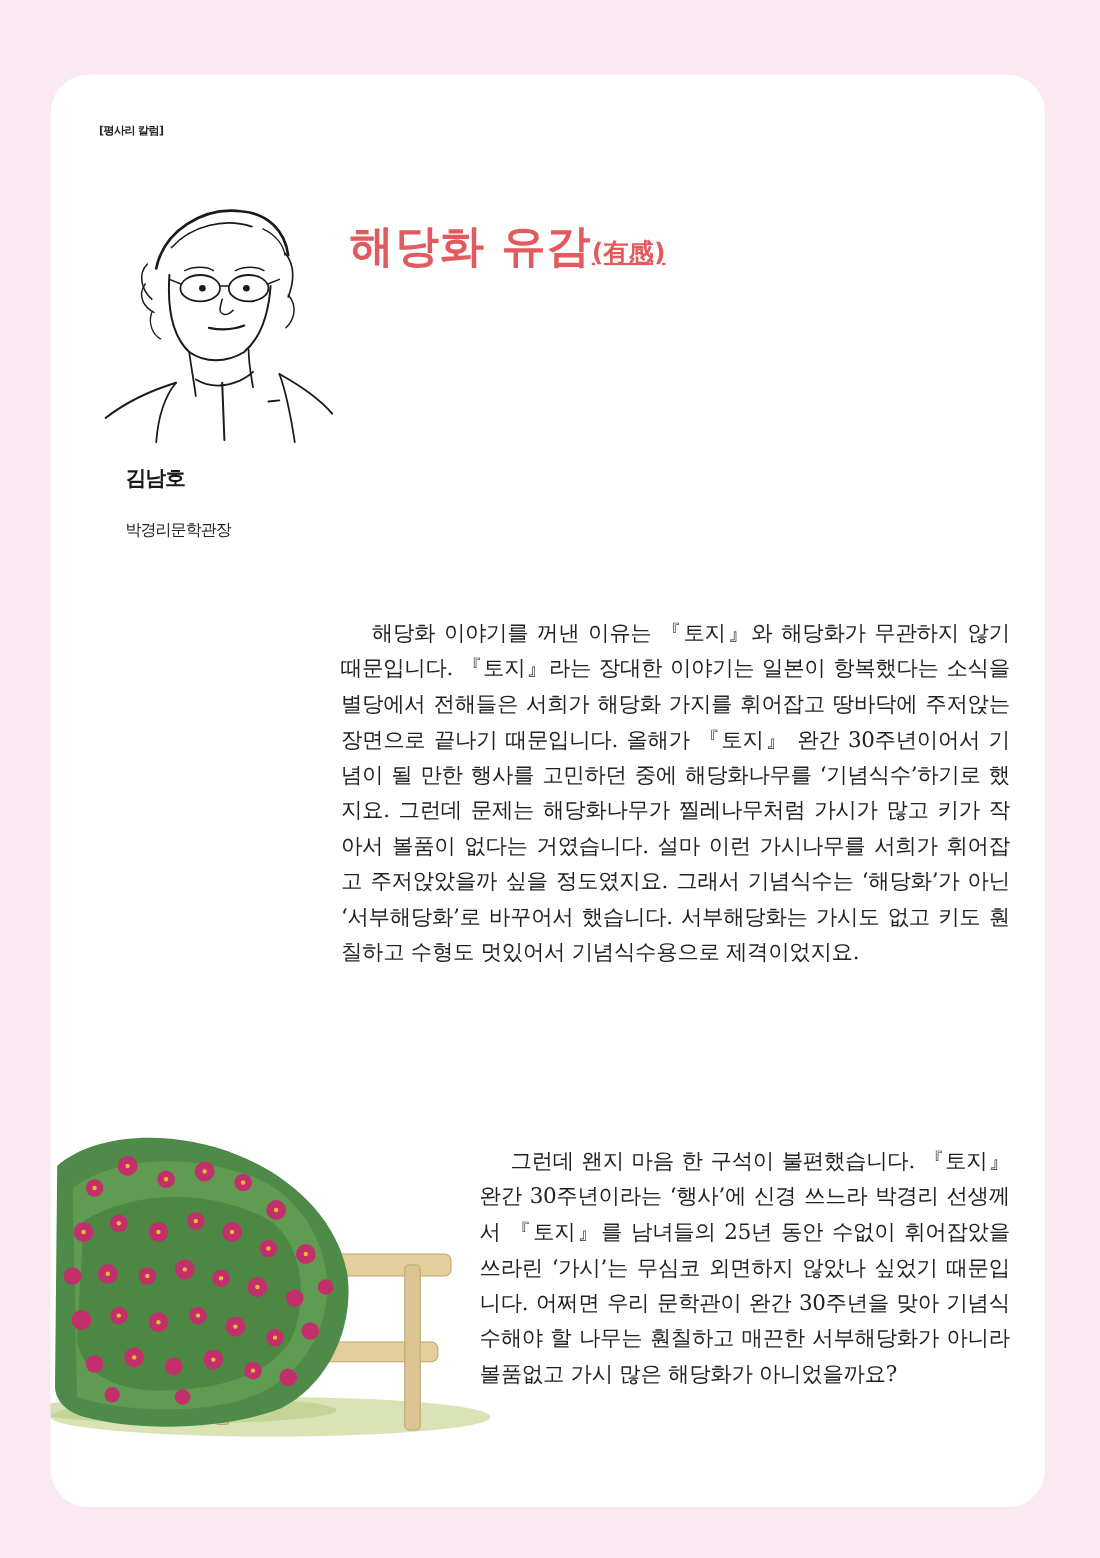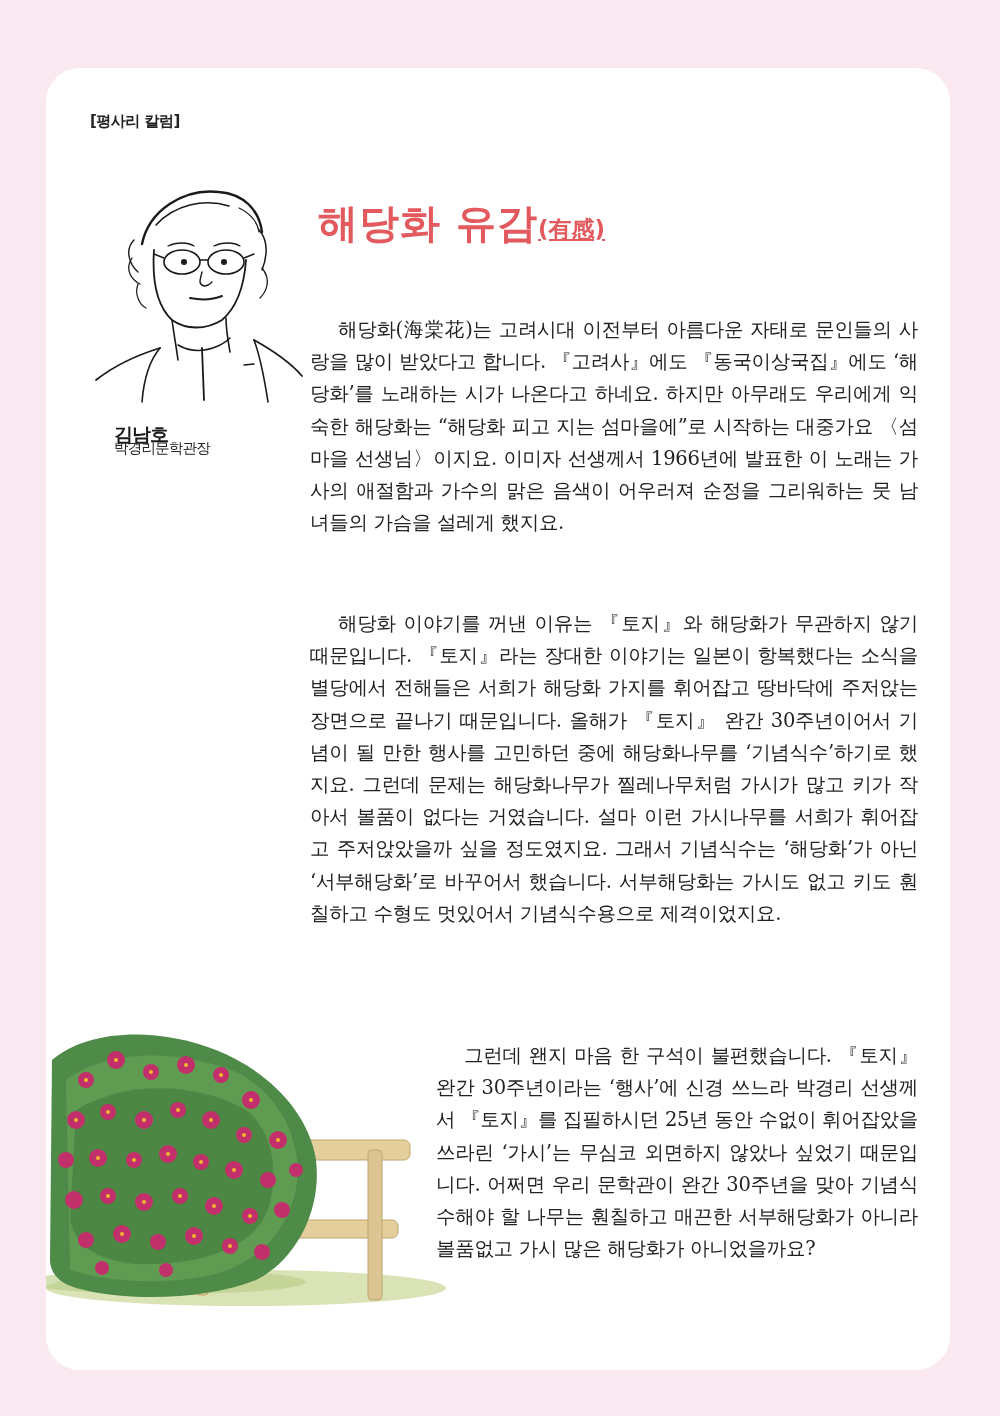--- a/index.html
+++ b/index.html
@@ -10,50 +10,50 @@
     font-family: "DejaVu Serif", "Liberation Serif", serif;
   }
   .card {
     position: absolute; left: 46px; top: 68px;
     width: 904px; height: 1302px;
     background: #ffffff; border-radius: 34px;
   }
   .column-tag {
     position: absolute; left: 44px; top: 44px;
     font-family: "DejaVu Sans", "Liberation Sans", sans-serif;
-    font-weight: bold; font-size: 15px; color: #222;
+    font-weight: bold; font-size: 10px; color: #222;
     letter-spacing: -0.5px;
   }
   .portrait { position: absolute; left: 48px; top: 112px; width: 210px; height: 225px; }
   .author-name {
     position: absolute; left: 68px; top: 354px;
     font-family: "DejaVu Sans", "Liberation Sans", sans-serif;
     font-weight: bold; font-size: 19px; color: #1a1a1a; letter-spacing: -1px; text-align: right;
   }
   .author-title {
-    position: absolute; left: 68px; top: 371px;
+    position: absolute; left: 68px; top: 404px;
     font-family: "DejaVu Sans", "Liberation Sans", sans-serif;
     font-size: 14.5px; color: #222; letter-spacing: -0.8px;
   }
   .title {
     position: absolute; left: 272px; top: 128px;
     color: #e35a5e; font-weight: bold;
     font-family: "DejaVu Sans", "Liberation Sans", sans-serif;
     white-space: nowrap;
   }
   .title .main { font-size: 40px; letter-spacing: 1px; }
   .title .sub { font-size: 23px; font-weight: bold; text-decoration: underline; }
   .body-text {
     position: absolute; left: 264px; width: 608px;
     font-size: 19.5px; line-height: 32.2px; color: #222;
     text-align: justify; letter-spacing: -0.3px;
   }
   .body-text p { margin: 0; text-indent: 28px; }
   .p1 { top: 246px; }
-  .p2 { top: 540px; }
+  .p2 { top: 492px; }
   .p3 { left: 390px; width: 482px; top: 972px; }
   .illustration { position: absolute; left: 0px; top: 952px; width: 400px; height: 300px; }
 </style>
 </head>
 <body>
 
 <div class="card">
 
   <div class="column-tag">[평사리 칼럼]</div>
 
@@ -98,28 +98,25 @@
     </svg>
   </div>
 
   <div class="author-name">김남호</div>
   <div class="author-title">박경리문학관장</div>
 
   <div class="title">
     <span class="main">해당화 유감</span><span class="sub">(有感)</span>
   </div>
 
-  <div class="body-text p1">
-    <p>해당화(海棠花)는 고려시대 이전부터 아름다운 자태로 문인들의 사랑을 많이 받았다고 합니다. 『고려사』에도 『동국이상국집』에도 ‘해당화’를 노래하는 시가 나온다고 하네요. 하지만 아무래도 우리에게 익숙한 해당화는 “해당화 피고 지는 섬마을에”로 시작하는 대중가요 〈섬마을 선생님〉이지요. 이미자 선생께서 1966년에 발표한 이 노래는 가사의 애절함과 가수의 맑은 음색이 어우러져 순정을 그리워하는 뭇 남녀들의 가슴을 설레게 했지요.</p>
-  </div>
   <div class="body-text p2">
     <p>해당화 이야기를 꺼낸 이유는 『토지』와 해당화가 무관하지 않기 때문입니다. 『토지』라는 장대한 이야기는 일본이 항복했다는 소식을 별당에서 전해들은 서희가 해당화 가지를 휘어잡고 땅바닥에 주저앉는 장면으로 끝나기 때문입니다. 올해가 『토지』 완간 30주년이어서 기념이 될 만한 행사를 고민하던 중에 해당화나무를 ‘기념식수’하기로 했지요. 그런데 문제는 해당화나무가 찔레나무처럼 가시가 많고 키가 작아서 볼품이 없다는 거였습니다. 설마 이런 가시나무를 서희가 휘어잡고 주저앉았을까 싶을 정도였지요. 그래서 기념식수는 ‘해당화’가 아닌 ‘서부해당화’로 바꾸어서 했습니다. 서부해당화는 가시도 없고 키도 훤칠하고 수형도 멋있어서 기념식수용으로 제격이었지요.</p>
   </div>
   <div class="body-text p3">
-    <p>그런데 왠지 마음 한 구석이 불편했습니다. 『토지』 완간 30주년이라는 ‘행사’에 신경 쓰느라 박경리 선생께서 『토지』를 집필하시던 25년 동안 수없이 휘어잡았을 쓰라린 ‘가시’는 무심코 외면하지 않았나 싶었기 때문입니다. 어쩌면 우리 문학관이 완간 30주년을 맞아 기념식수해야 할 나무는 훤칠하고 매끈한 서부해당화가 아니라 볼품없고 가시 많은 해당화가 아니었을까요?</p>
+    <p>그런데 왠지 마음 한 구석이 불편했습니다. 『토지』 완간 30주년이라는 ‘행사’에 신경 쓰느라 박경리 선생께서 『토지』를 남녀들의 25년 동안 수없이 휘어잡았을 쓰라린 ‘가시’는 무심코 외면하지 않았나 싶었기 때문입니다. 어쩌면 우리 문학관이 완간 30주년을 맞아 기념식수해야 할 나무는 훤칠하고 매끈한 서부해당화가 아니라 볼품없고 가시 많은 해당화가 아니었을까요?</p>
   </div>
 
   <div class="illustration">
     <svg viewBox="0 0 400 300" width="400" height="300">
 
       <ellipse cx="200" cy="268" rx="200" ry="18" fill="#cfdca2" opacity="0.8"></ellipse>
       <ellipse cx="120" cy="262" rx="140" ry="12" fill="#b8cc86" opacity="0.6"></ellipse>
 
       <rect x="236" y="120" width="128" height="20" rx="6" fill="#e4cf9c" stroke="#bfa56b" stroke-width="1"></rect>
       <rect x="240" y="200" width="112" height="18" rx="6" fill="#e4cf9c" stroke="#bfa56b" stroke-width="1"></rect>

